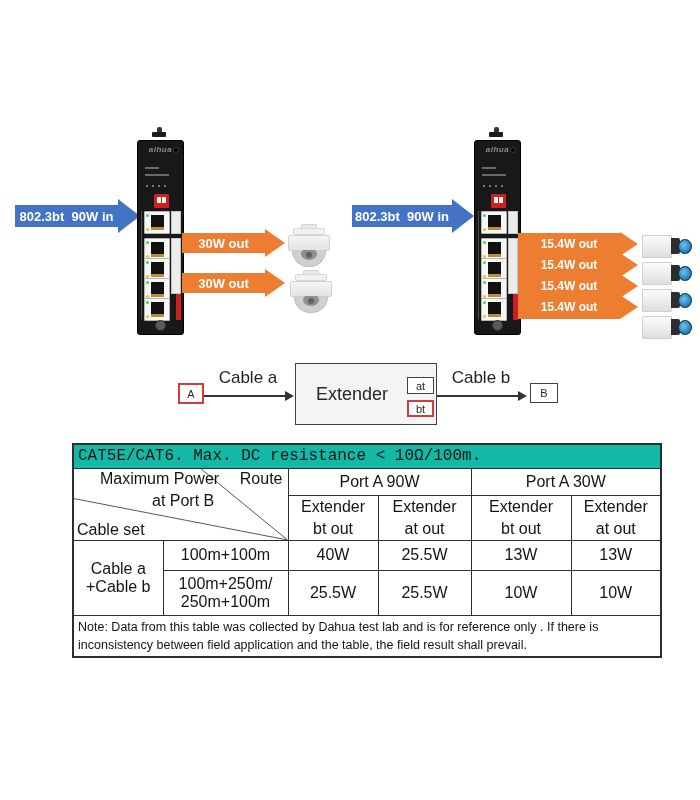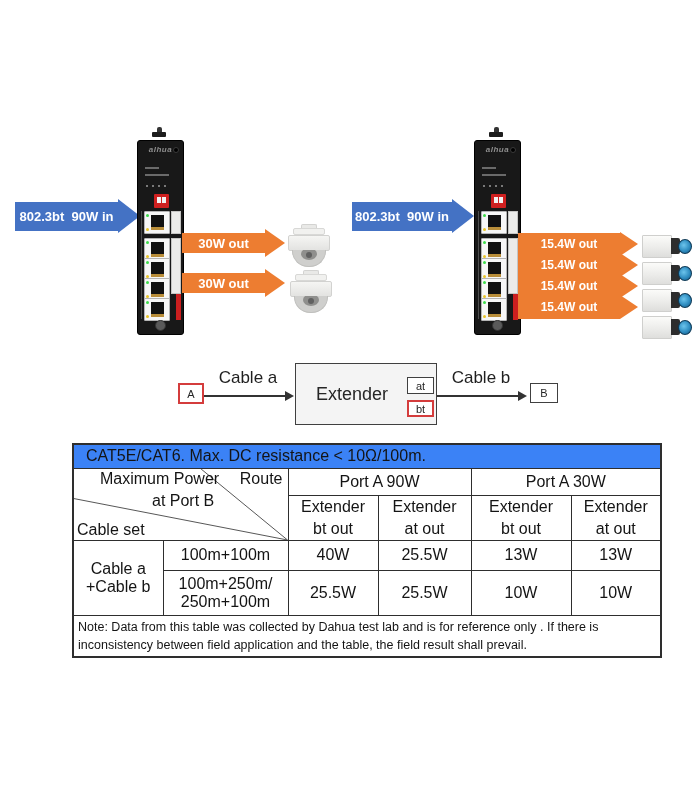--- a/index.html
+++ b/index.html
@@ -3,21 +3,21 @@
 <meta charset="utf-8">
 <style>
   html,body{margin:0;padding:0;background:#fff;}
   .canvas{position:relative;width:700px;height:800px;background:#fff;overflow:hidden;
           font-family:"Liberation Sans",sans-serif;color:#1a1a1a;}
 
   
   .arrow{position:absolute;display:flex;align-items:center;}
   .arrow .shaft{flex:1;display:flex;align-items:center;justify-content:center;color:#fff;}
   .arrow .head{width:0;height:0;}
-  .arrow.blue .shaft{height:29px;background:#4472C4;font-size:13px;font-weight:600;}
+  .arrow.blue .shaft{height:22px;background:#4472C4;font-size:13px;font-weight:600;}
   .arrow.blue{height:34px;}
   .arrow.blue .head{border-top:17px solid transparent;border-bottom:17px solid transparent;border-left:22px solid #4472C4;}
   .arrow.orange30{height:28px;}
   .arrow.orange30 .shaft{height:20px;background:#ED7D31;font-size:13px;font-weight:600;}
   .arrow.orange30 .head{border-top:14px solid transparent;border-bottom:14px solid transparent;border-left:20px solid #ED7D31;}
   .arrow.orange15{height:24px;}
   .arrow.orange15 .shaft{height:23px;background:#ED7D31;font-size:12px;font-weight:600;}
   .arrow.orange15 .head{border-top:12px solid transparent;border-bottom:12px solid transparent;border-left:18px solid #ED7D31;}
   .prekeep{white-space:pre;}
 
@@ -66,21 +66,21 @@
   .pbox.dark{border:1.5px solid #404040;}
   .cable-label{position:absolute;font-size:17px;color:#1f1f1f;text-align:center;}
   .tline{position:absolute;height:1.5px;background:#333;}
   .thead{position:absolute;width:0;height:0;border-top:5px solid transparent;border-bottom:5px solid transparent;border-left:9px solid #333;}
 
   
   table.power{position:absolute;left:72px;top:443px;width:588px;border-collapse:collapse;table-layout:fixed;
               font-size:16px;color:#141414;}
   table.power{border:2px solid #2e2e2e;}
   table.power td{border:1px solid #2e2e2e;text-align:center;vertical-align:middle;padding:0;}
-  td.title-cell{background:#3b82f6;text-align:left !important;padding:1px 12px !important;font-size:16px;}
+  td.title-cell{background:#14b8a6;text-align:left !important;padding:1px 4px !important;font-size:16px;font-family:Liberation Mono, monospace;}
   td.note-cell{text-align:left !important;font-size:12.5px;line-height:1.45;padding:2px 4px !important;}
   .pre{white-space:pre-line;}
   td.diag{position:relative;padding:0 !important;}
   td.diag svg{position:absolute;left:0;top:0;width:100%;height:100%;}
   td.diag svg line{stroke:#555;stroke-width:1;}
   .diag-txt{position:absolute;font-size:16px;white-space:nowrap;}
   .dt-max{left:26px;top:1px;text-align:right;} .dt-route{right:5px;top:1px;} .dt-port{left:78px;top:23px;} .dt-cable{left:3px;bottom:1px;}
   .sub-head{line-height:1.35;}
 </style>
 </head>

